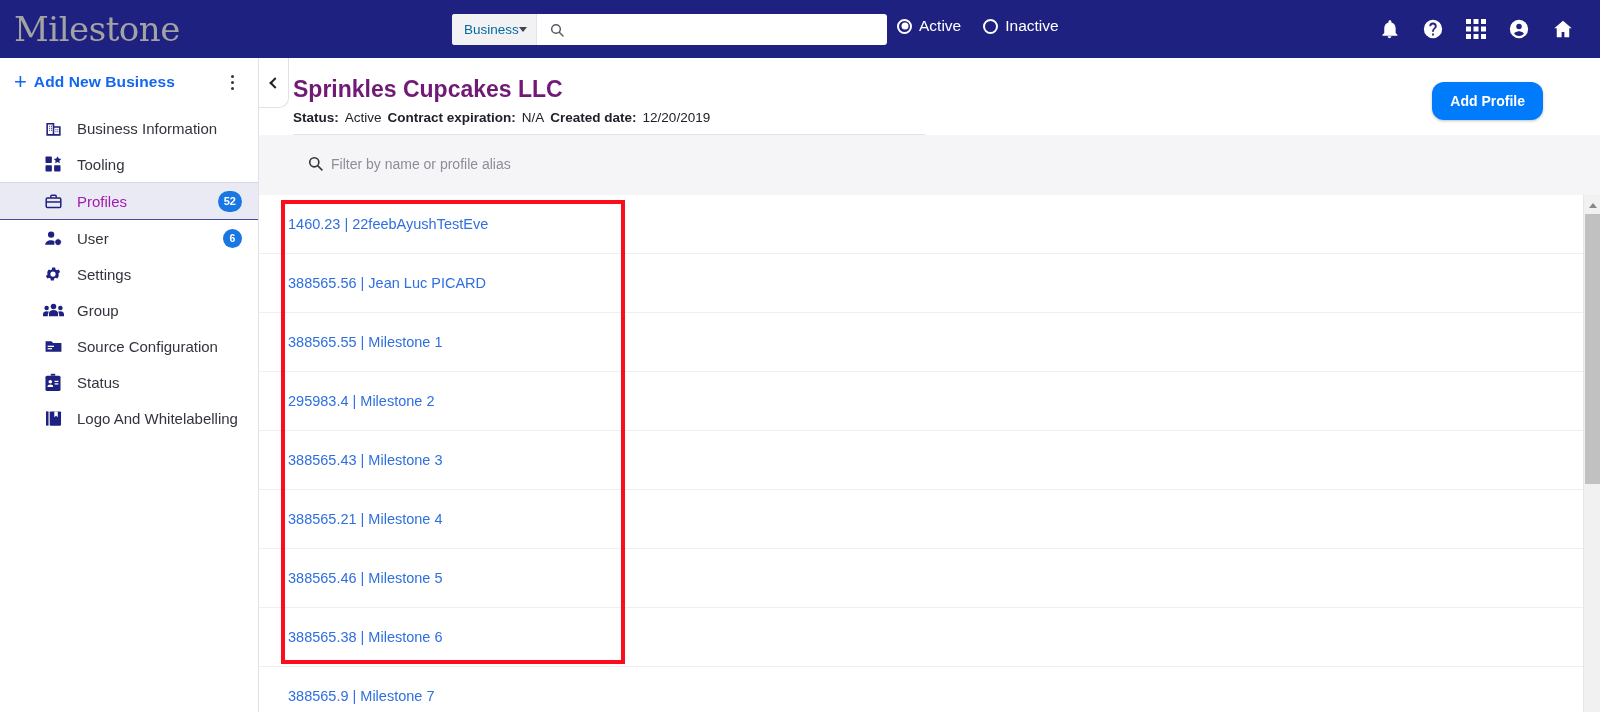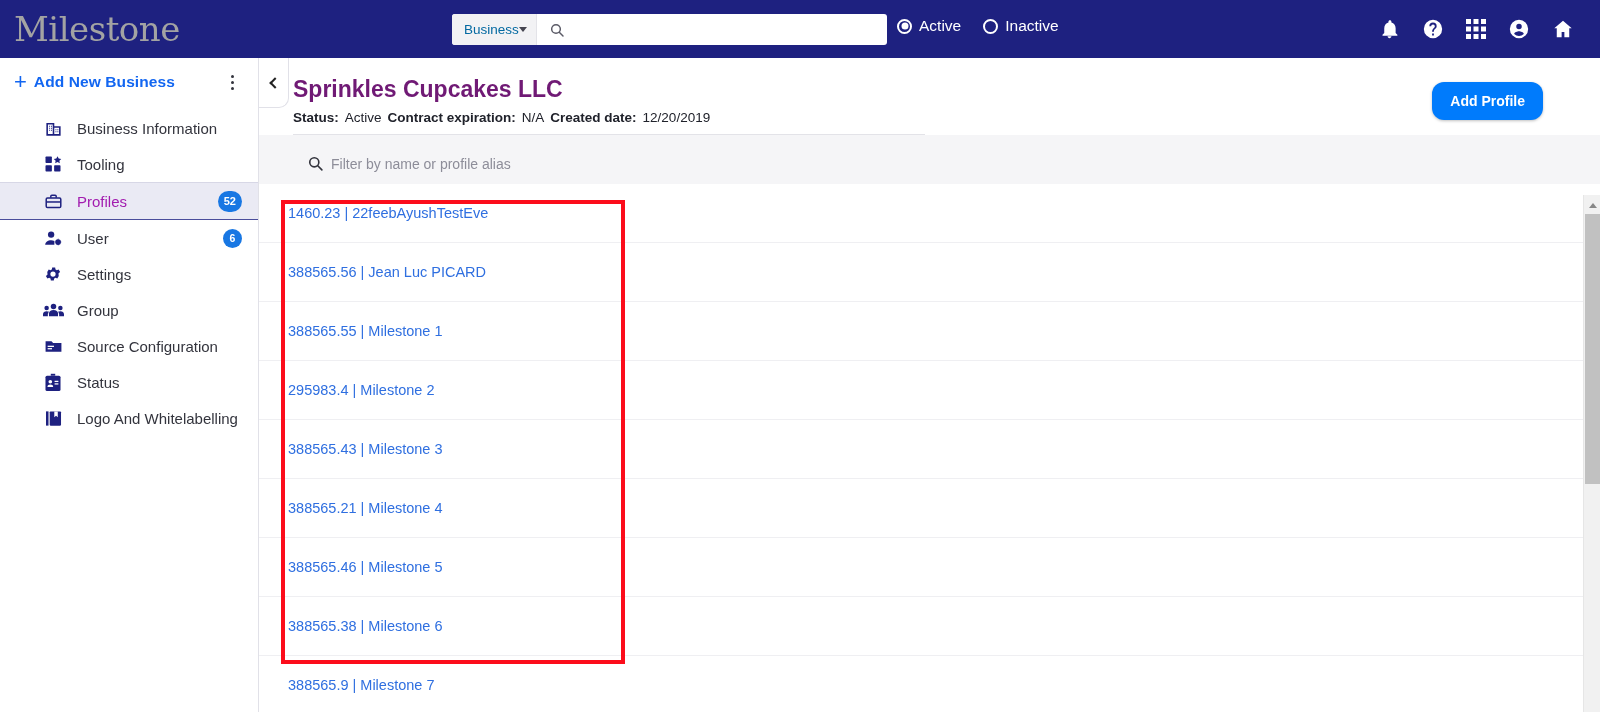--- a/index.html
+++ b/index.html
@@ -213,21 +213,21 @@
   .filter-input {
     border: none; outline: none; background: transparent;
     font-size: 14px; color: #33343d;
     width: 520px;
     font-family: "Liberation Sans", sans-serif;
   }
   .filter-input::placeholder { color: #8d8d99; }
 
   
   .list-area {
-    position: absolute; left: 0; top: 126px;
+    position: absolute; left: 0; top: 137px;
     width: 1341px; height: 517px;
     background: #a3a3a3;
     overflow: hidden;
   }
   .prow {
     height: 59px;
     border-bottom: 1px solid #efeff2;
     display: flex; align-items: center;
     padding-left: 29px;
     background: #ffffff;

